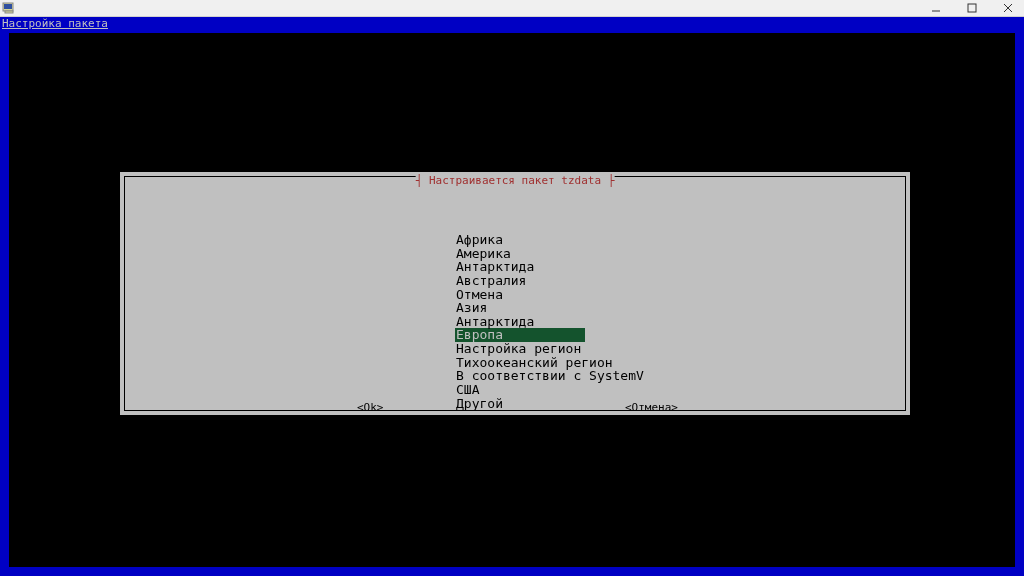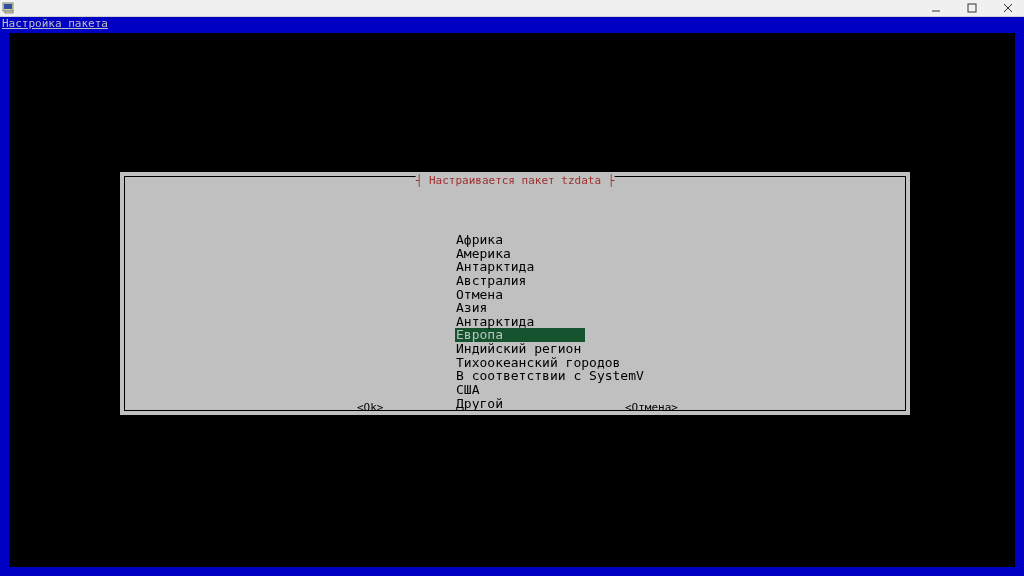--- a/index.html
+++ b/index.html
@@ -156,22 +156,22 @@
       <div class="dialog-body">
         <div class="options">
             <div class="option">Африка</div>
             <div class="option">Америка</div>
             <div class="option">Антарктида</div>
             <div class="option">Австралия</div>
             <div class="option">Отмена</div>
             <div class="option">Азия</div>
             <div class="option">Антарктида</div>
             <div class="option selected">Европа</div>
-            <div class="option">Индийский регион</div>
-            <div class="option">Тихоокеанский городов</div>
+            <div class="option">Настройка регион</div>
+            <div class="option">Тихоокеанский регион</div>
             <div class="option">В соответствии с SystemV</div>
             <div class="option">США</div>
             <div class="option">Другой</div>
           </div>
       </div>
       <div class="buttons">
         <span class="btn-ok">&lt;Ok&gt;</span>
         <span class="btn-cancel">&lt;Отмена&gt;</span>
       </div>
     </div>

